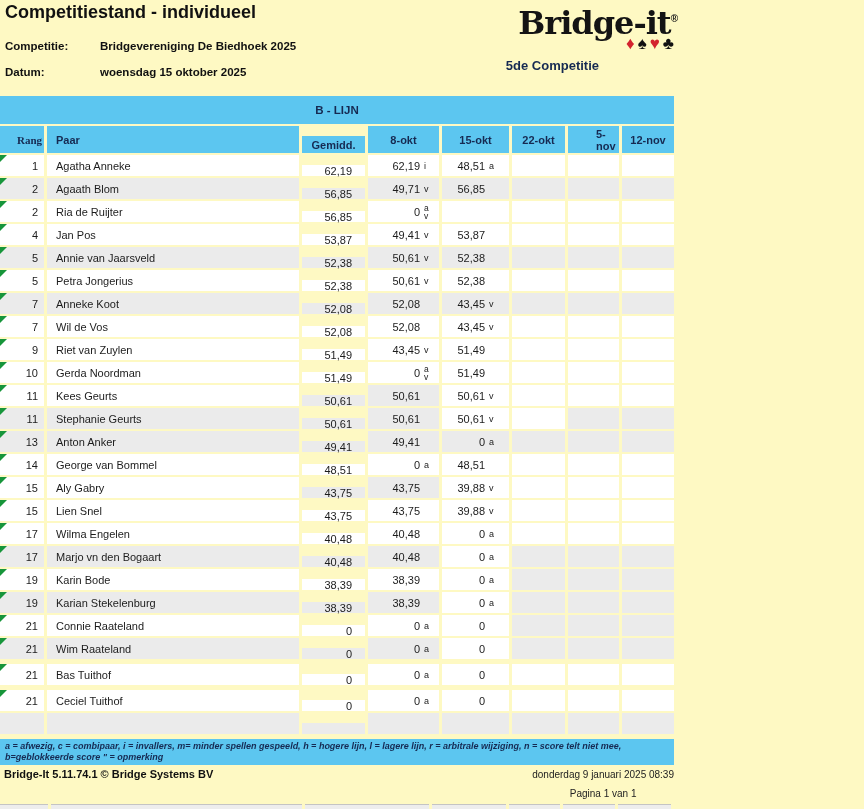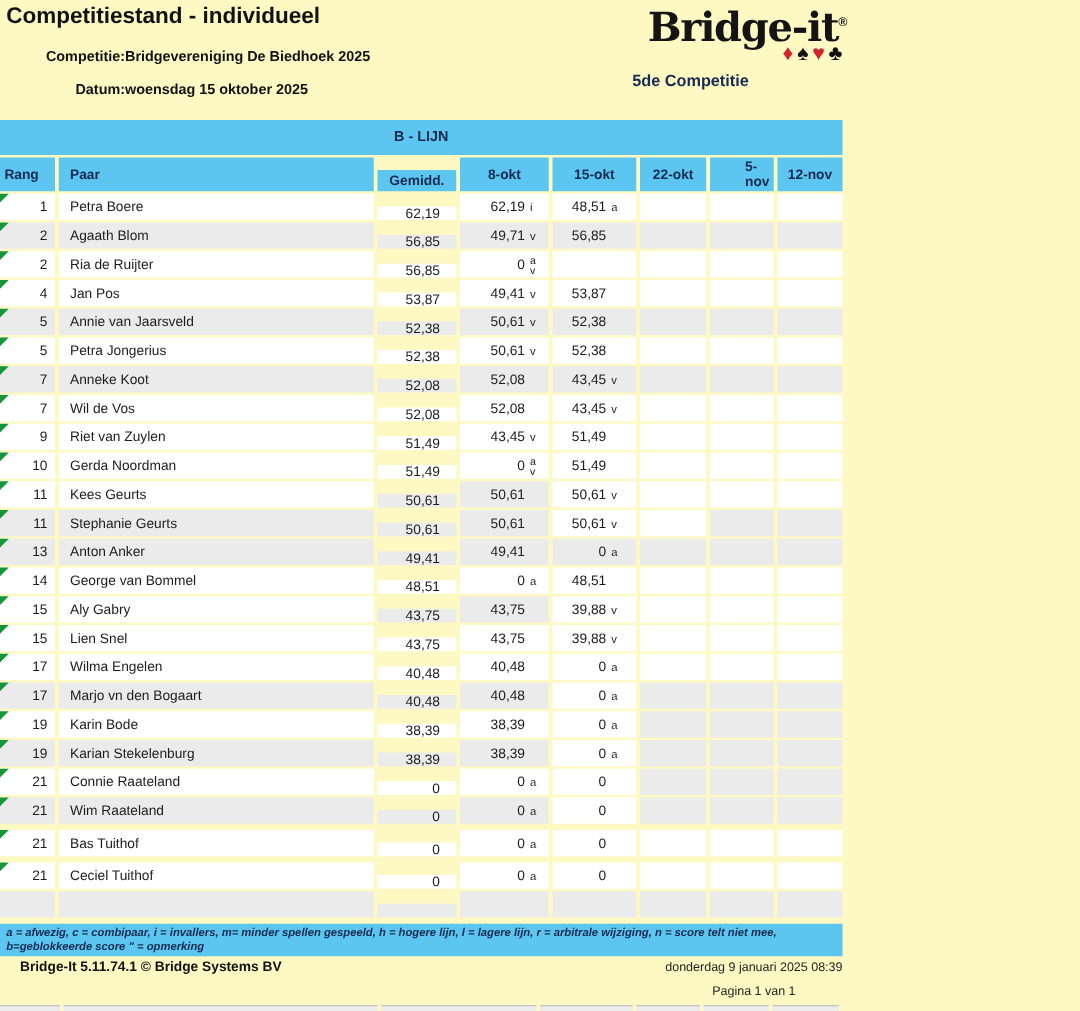--- a/index.html
+++ b/index.html
@@ -2,42 +2,42 @@
 <html style="--blue: #5cc6f0; --navy: #162a52; --gray: #ebebeb; --green: #17953a; --red: #d3242e;"><head>
 <meta charset="utf-8">
 <style>
   html,body{margin:0;padding:0;background:#fff;}
   .page{position:relative;width:864px;height:809px;background:#fef9c3;overflow:hidden;
         font-family:"Liberation Sans",sans-serif;color:#1c1c1c;}
 
   
   .top{position:relative;height:96px;}
   .page-title{position:absolute;left:5px;top:2px;margin:0;font-size:18px;font-weight:bold;color:#111;}
-  .meta{position:absolute;left:5px;display:flex;font-size:11.5px;font-weight:bold;color:#111;text-align:right;}
+  .meta{position:absolute;left:5px;display:flex;font-size:11.5px;font-weight:bold;color:#111;}
   .meta-1{top:40px;} .meta-2{top:66px;}
   .meta .lbl{width:95px;}
 
   .logo-block{position:absolute;top:0;right:187px;width:210px;text-align:right;}
   .logo-text{font-family:"DejaVu Serif",serif;font-weight:bold;font-size:32px;line-height:38px;
              letter-spacing:-1px;color:#141414;white-space:nowrap;}
   .logo-reg{font-size:10px;vertical-align:super;font-family:"Liberation Sans",sans-serif;}
   .suits{margin-top:-7px;font-size:17px;letter-spacing:3px;line-height:18px;}
   .subtitle{margin-top:5px;padding-right:78px;font-size:13px;font-weight:bold;
             color:var(--navy,#162a52);}
 
   
   .lijn-bar{width:674px;height:28px;background:var(--blue,#5cc6f0);display:flex;align-items:center;
             justify-content:center;font-size:11.5px;font-weight:bold;color:var(--navy,#162a52);}
   .thead{margin-top:2px;display:flex;height:27px;}
   .thead .hcell{background:var(--blue,#5cc6f0);display:flex;align-items:center;font-size:11px;
                 font-weight:bold;color:var(--navy,#162a52);}
   .cell,.hcell{margin-right:3px;box-sizing:border-box;}
   .c0{width:44px;} .c1{width:252px;} .c2{width:63px;margin-top:10px;} .c3{width:71px;}
   .c4{width:67px;} .c5{width:53px;} .c6{width:51px;padding-left:28px;} .c7{width:52px;margin-right:0;}
-  .h0{justify-content:flex-end;padding-right:13px;} .h1{padding-left:9px;}
+  .h0{justify-content:flex-end;padding-right:2px;font-family:Liberation Serif, serif;} .h1{padding-left:9px;}
   .h2,.h3,.h4,.h5,.h6,.h7{justify-content:center;}
 
   #rows{margin-top:2px;}
   .row{display:flex;height:21px;margin-bottom:2px;}
   .row.gap-before{margin-top:5px;}
   .cell{background:#fff;display:flex;align-items:center;font-size:11px;color:#1c1c1c;}
   .cell.g{background:var(--gray,#ebebeb);}
   .c-rang{position:relative;justify-content:flex-end;padding-right:6px;}
   .corner{position:absolute;top:0;left:0;width:0;height:0;
           border-top:7px solid var(--green,#17953a);border-right:7px solid transparent;}
@@ -47,21 +47,21 @@
   .c-d8 .flag{width:19px;padding-left:4px;font-size:9px;box-sizing:border-box;}
   .c-d15 .val{flex:1;text-align:right;}
   .c-d15 .flag{width:24px;padding-left:4px;font-size:9px;box-sizing:border-box;}
   .flag.stack{display:flex;flex-direction:column;justify-content:center;font-size:8.5px;line-height:8px;}
 
   
   .legend{margin-top:5px;width:674px;box-sizing:border-box;background:var(--blue,#5cc6f0);
           padding:2px 5px;font-size:9px;line-height:11px;font-weight:bold;font-style:italic;
           color:var(--navy,#162a52);}
   .footer{margin-top:3px;width:674px;display:flex;justify-content:space-between;align-items:flex-start;}
-  .footer-left{font-size:11px;font-weight:bold;color:#111;padding-left:16px;}
+  .footer-left{font-size:11px;font-weight:bold;color:#111;padding-left:4px;}
   .footer-right{text-align:center;font-size:10px;font-weight:normal;color:#222;line-height:13px;}
   .footer-right .pagina{margin-top:6px;}
 
   .bottom-strip{position:absolute;left:0;bottom:0;width:674px;display:flex;height:5px;}
   .bottom-strip .bcell{background:#ededed;border-top:1px solid #c4c4c4;height:5px;margin-right:3px;
                        box-sizing:border-box;}
 </style>
 </head>
 <body>
 
@@ -97,21 +97,21 @@
     <div class="hcell c7 h7">12-nov</div>
   </div>
 
   <div id="rows">
       <div class="row">
       <div class="cell c0 c-rang">
         <i class="corner"></i>
         <span class="rang-num">1</span>
       </div>
       <div class="cell c1 c-paar">
-          <span class="naam">Petra Boere</span>
+          <span class="naam">Agatha Anneke</span>
         </div>
       <div class="cell c2 c-gem">
           <span class="gem">62,19</span>
         </div>
       <div class="cell c3 c-d8">
           <span class="val">62,19</span>
           <span class="flag">i</span>
         </div>
       <div class="cell c4 c-d15">
           <span class="val">48,51</span>

